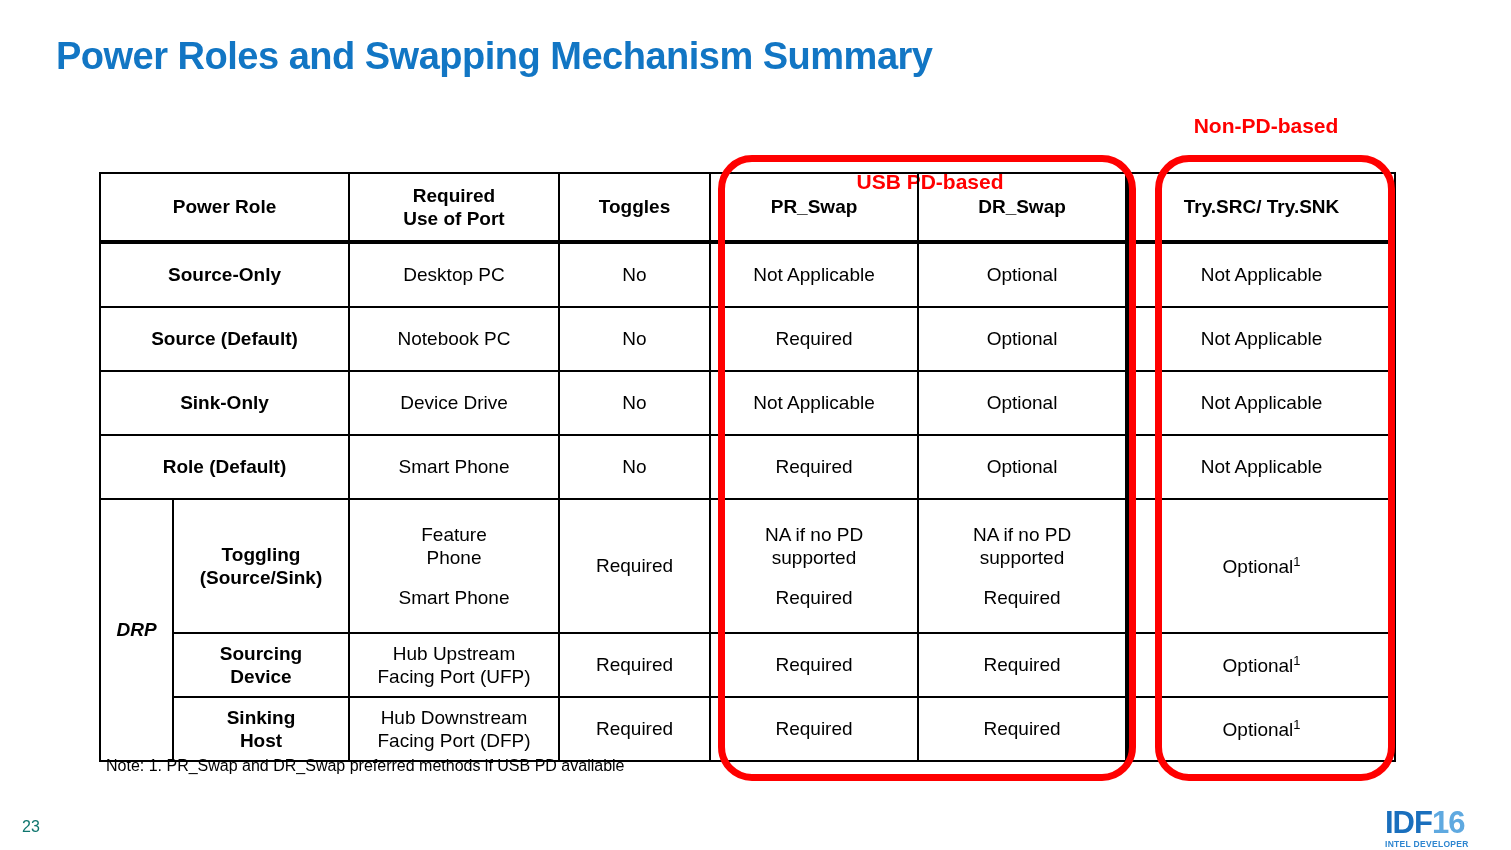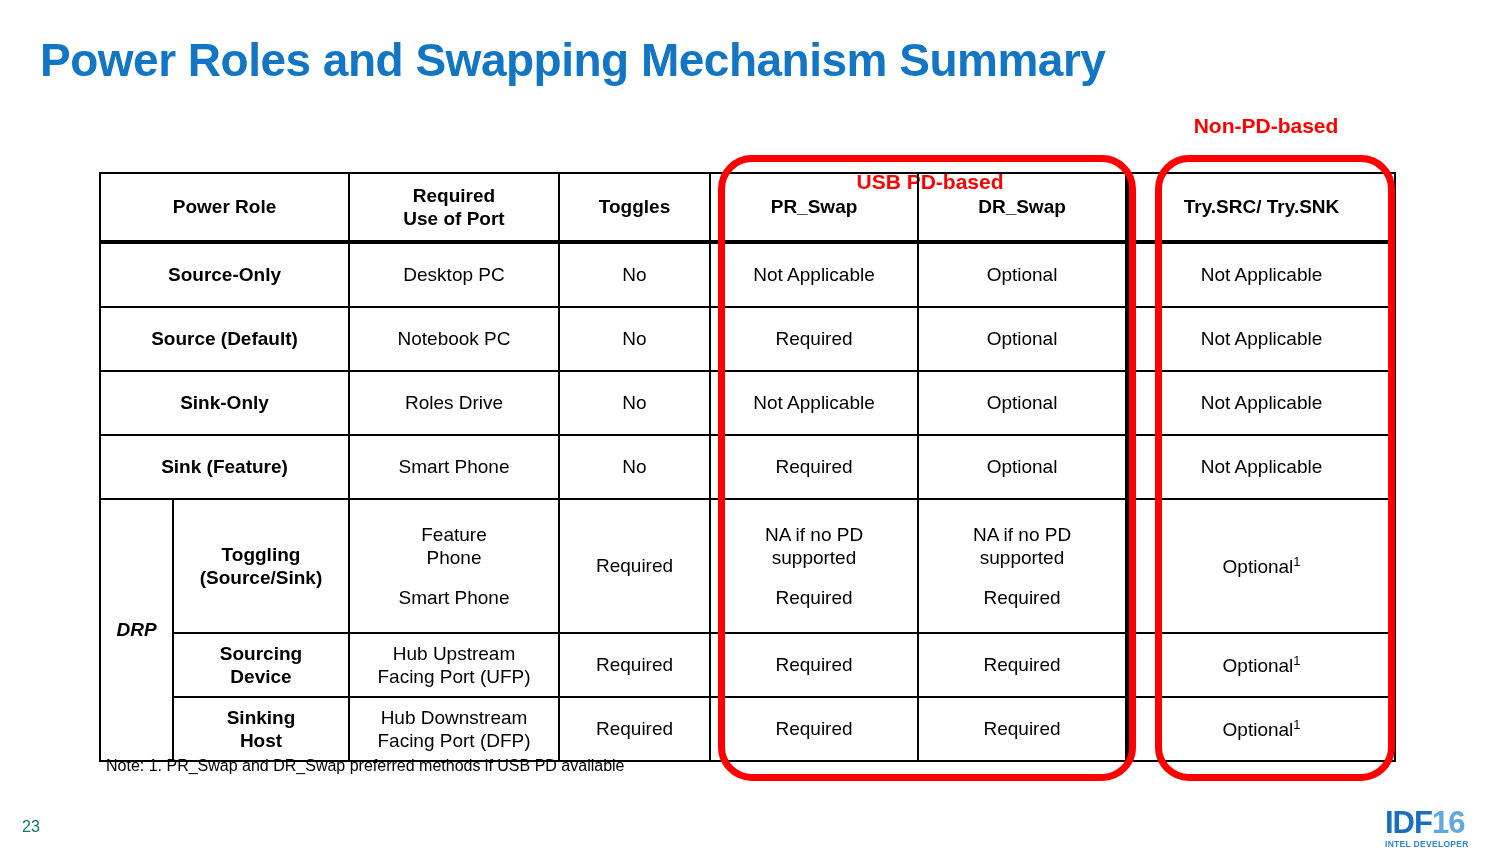--- a/index.html
+++ b/index.html
@@ -12,24 +12,24 @@
     height: 850px;
     position: relative;
     overflow: hidden;
     font-family: "Liberation Sans", sans-serif;
     color: #000000;
   }
 
   
   #slide-title {
     position: absolute;
-    left: 40px;
+    left: 56px;
     top: 36px;
     width: 1400px;
-    font-size: 46px;
+    font-size: 38px;
     font-weight: bold;
     color: #1276c4;
     letter-spacing: -0.5px;
     line-height: 1.08;
     white-space: nowrap;
   }
 
   
   .group-caption {
     position: absolute;
@@ -177,29 +177,29 @@
     <td colspan="2" class="rolename">Source (Default)</td>
     <td>Notebook PC</td>
     <td>No</td>
     <td>Required</td>
     <td>Optional</td>
     <td class="thick-left">Not Applicable</td>
   </tr>
 
   <tr class="data-row">
     <td colspan="2" class="rolename">Sink-Only</td>
-    <td>Roles Drive</td>
+    <td>Device Drive</td>
     <td>No</td>
     <td>Not Applicable</td>
     <td>Optional</td>
     <td class="thick-left">Not Applicable</td>
   </tr>
 
   <tr class="data-row">
-    <td colspan="2" class="rolename">Sink (Feature)</td>
+    <td colspan="2" class="rolename">Role (Default)</td>
     <td>Smart Phone</td>
     <td>No</td>
     <td>Required</td>
     <td>Optional</td>
     <td class="thick-left">Not Applicable</td>
   </tr>
 
   <tr id="row-toggling">
     <td rowspan="3" class="drp-label">DRP</td>
     <td class="rolename">

